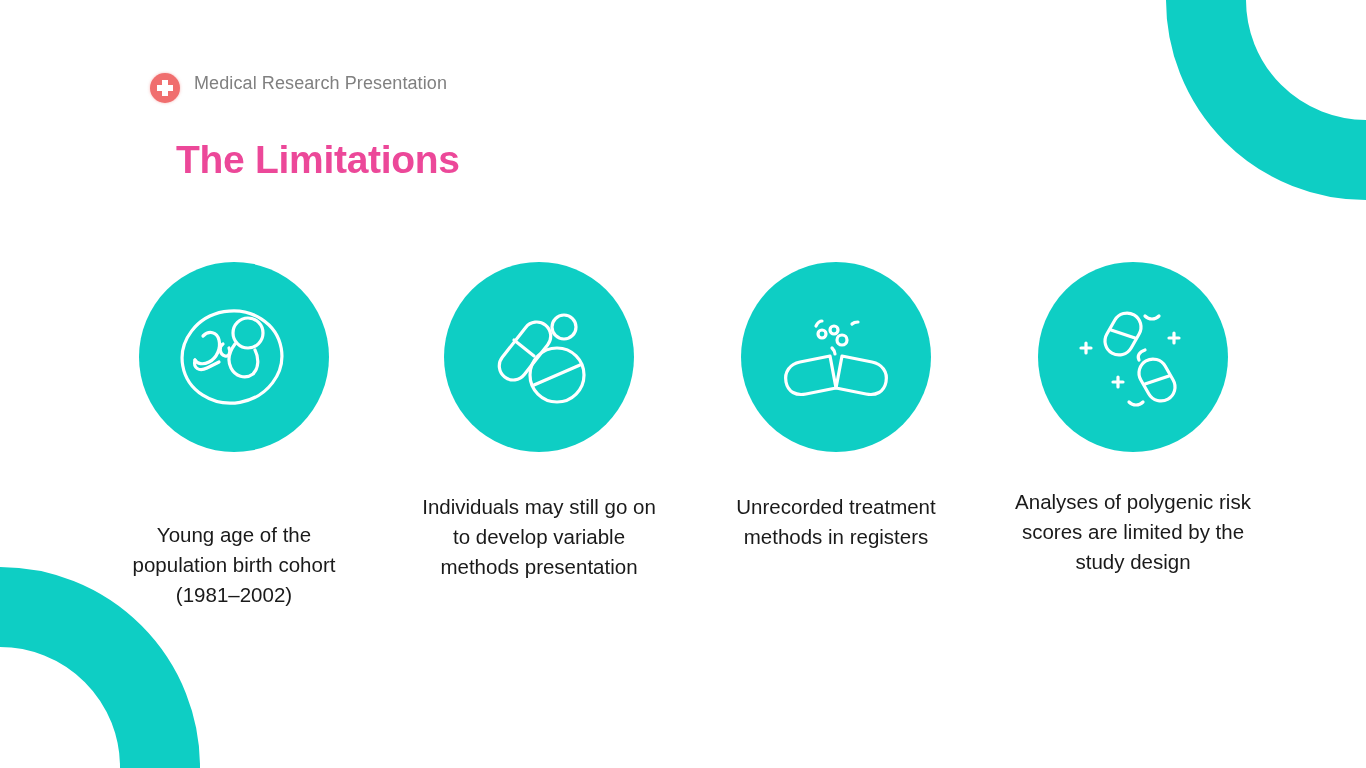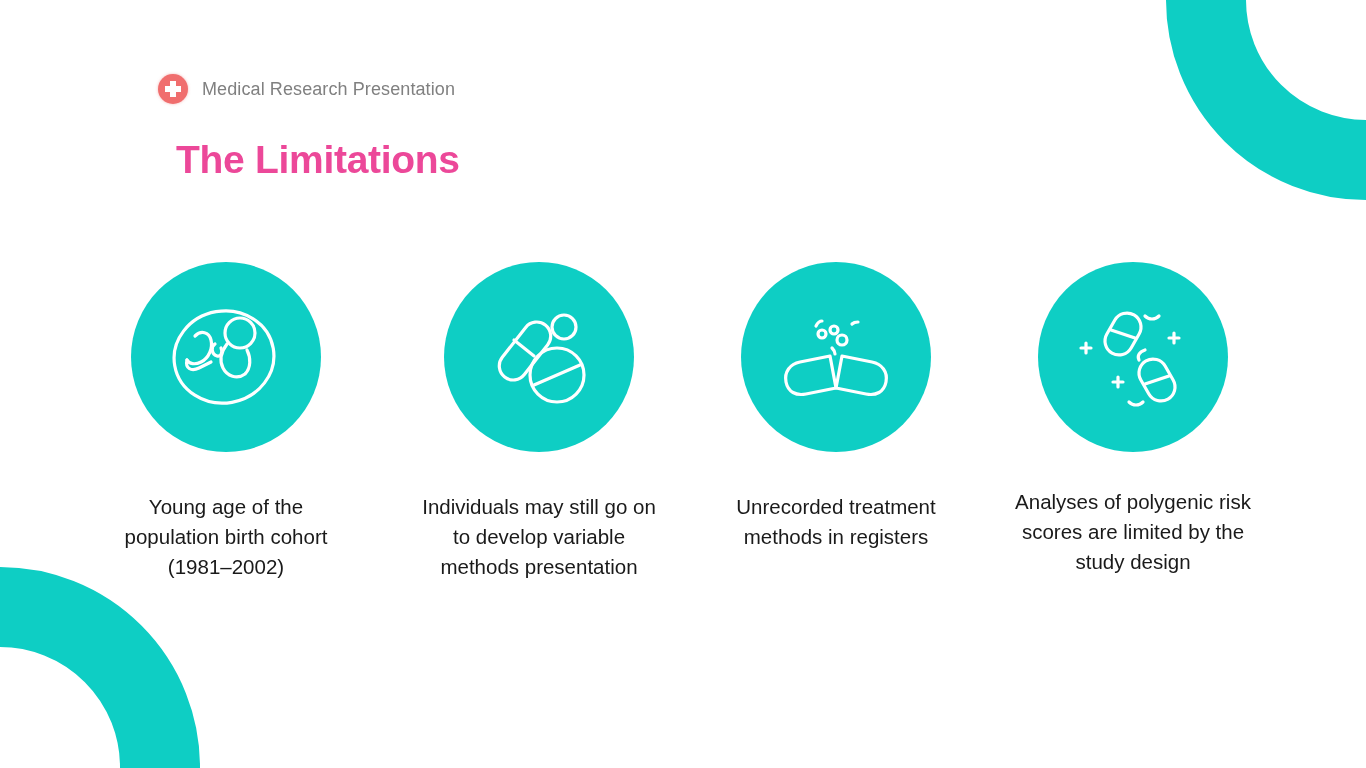--- a/index.html
+++ b/index.html
@@ -11,22 +11,22 @@
   .arc { position: absolute; border-radius: 50%; box-sizing: border-box; }
   .arc-top-right {
     width: 400px; height: 400px; left: 1166px; top: -200px;
     border: 80px solid #0ECEC4;
   }
   .arc-bottom-left {
     width: 400px; height: 400px; left: -200px; top: 567px;
     border: 80px solid #0ECEC4;
   }
   .header {
-    position: absolute; left: 158px; top: 73px; height: 32px;
-    display: flex; align-items: center;
+    position: absolute; left: 150px; top: 73px; height: 32px;
+    display: flex; align-items: flex-start;
   }
   .logo {
     width: 30px; height: 30px; border-radius: 50%;
     background: #F06E6E; position: relative;
     box-shadow: 0 0 3px rgba(240,110,110,0.5);
   }
   .logo svg { position: absolute; left: 0; top: 0; }
   .header-text {
     margin-left: 14px; font-size: 18px; color: #808080; letter-spacing: 0.1px;
   }
@@ -40,21 +40,21 @@
     display: flex; flex-direction: column; align-items: center;
   }
   .circle {
     width: 190px; height: 190px; border-radius: 50%;
     background: #0ECEC4; display: flex; align-items: center; justify-content: center;
   }
   .caption {
     margin-top: 40px; font-size: 20.5px; line-height: 30px; color: #1a1a1a;
     text-align: center; width: 300px;
   }
-  .c1 { left: 76px; }
+  .c1 { left: 84px; gap: 28px; }
   .c2 { left: 389px; }
   .c3 { left: 686px; }
   .c4 { left: 983px; }
   .cap1 { width: 240px; }
   .cap2 { width: 240px; }
   .cap3 { width: 240px; }
   .cap4 { width: 260px; margin-top: 35px; }
 </style>
 </head>
 <body>

